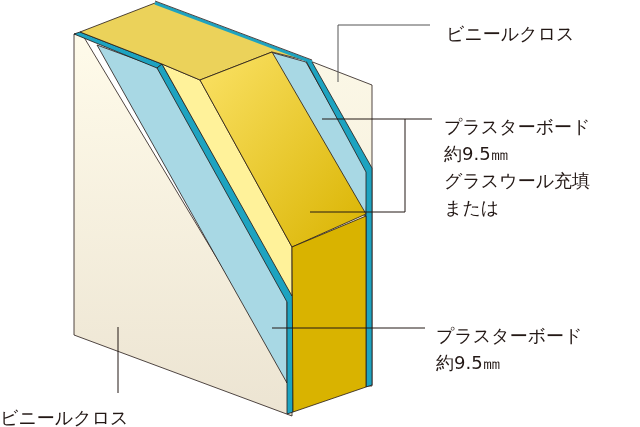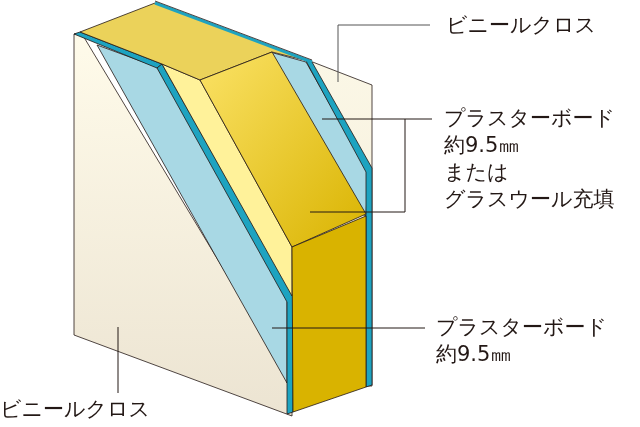--- a/index.html
+++ b/index.html
@@ -1,19 +1,19 @@
 <!DOCTYPE html>
 <html><head>
 <meta charset="utf-8">
 <style>
   html, body { margin: 0; padding: 0; background: #ffffff; }
   body { width: 640px; height: 427px; position: relative; overflow: hidden;
          font-family: "DejaVu Sans", "Liberation Sans", sans-serif; color: #231815; }
   svg.diagram { position: absolute; left: 0; top: 0; }
-  .label { position: absolute; font-size: 21px; line-height: 27px; white-space: nowrap; letter-spacing: 0px; }
+  .label { position: absolute; font-size: 18px; line-height: 27px; white-space: nowrap; letter-spacing: 0px; margin-top: 8px; }
   .label div { margin: 0; }
 </style>
 </head>
 <body>
 
 <svg class="diagram" width="640" height="427" viewBox="0 0 640 427">
   <defs>
     <linearGradient id="creamGrad" x1="0" y1="0" x2="0" y2="1">
       <stop offset="0" stop-color="#fffbea"></stop>
       <stop offset="1" stop-color="#ece4d2"></stop>
@@ -68,22 +68,22 @@
   </g>
 </svg>
 
 <div class="label" style="left:446px; top:12px;">
   <div>ビニールクロス</div>
 </div>
 
 <div class="label" style="left:444px; top:105px;">
   <div>プラスターボード</div>
   <div>約9.5㎜</div>
+  <div>グラスウール充填</div>
   <div>または</div>
-  <div>グラスウール充填</div>
 </div>
 
 <div class="label" style="left:436px; top:314px;">
   <div>プラスターボード</div>
   <div>約9.5㎜</div>
 </div>
 
 <div class="label" style="left:0px; top:396px;">
   <div>ビニールクロス</div>
 </div>

